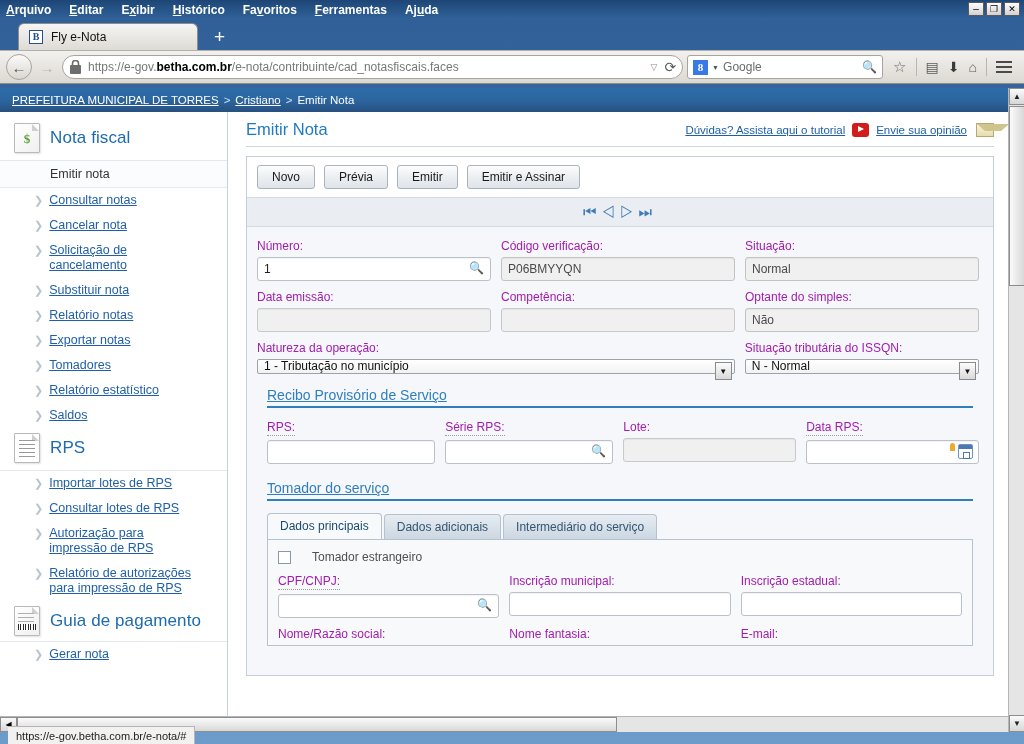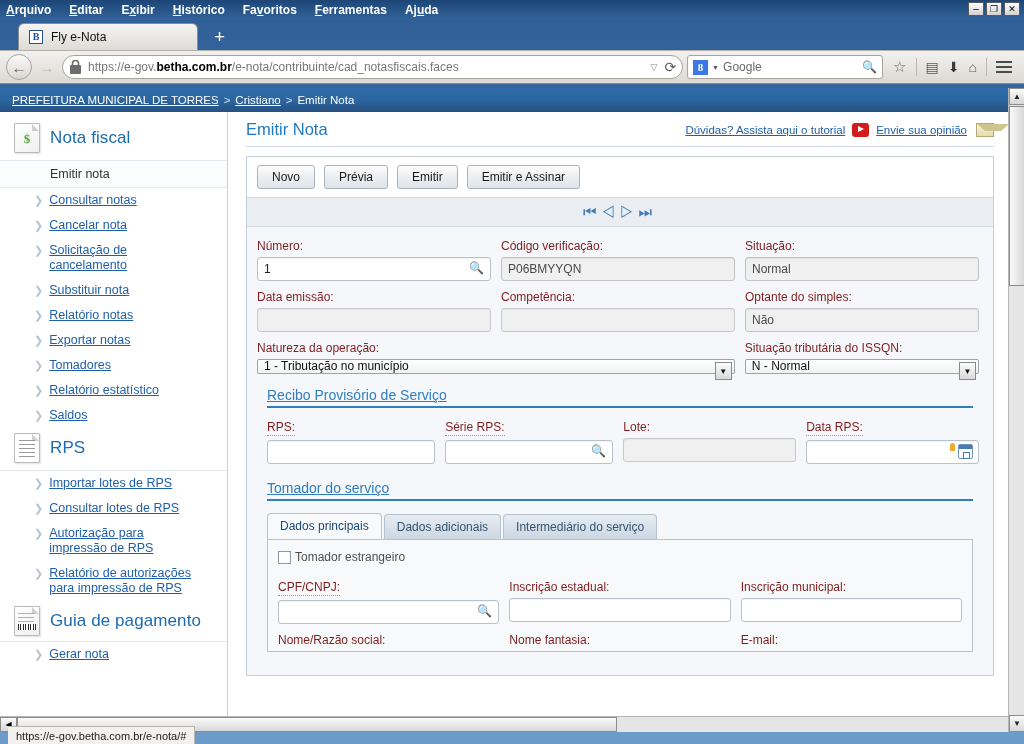--- a/index.html
+++ b/index.html
@@ -368,21 +368,21 @@
 
   .form {
     padding: 12px 14px 0 10px;
     background: #f5f7fa;
   }
   .row { display: flex; gap: 10px; margin-bottom: 9px; }
   .col { display: flex; flex-direction: column; }
   .col-3 { width: 248px; }
   .col-wide { width: 506px; }
   .lbl {
-    color: #7f1d1d;
+    color: #a21caf;
     font-size: 12px;
     margin-bottom: 4px;
   }
   .lbl.dotted { border-bottom: 1px dotted #9a9a9a; align-self: flex-start; padding-bottom:1px; }
   .inp {
     height: 24px;
     background: #ffffff;
     border: 1px solid #b9c2cb;
     border-radius: 3px;
     box-shadow: 0 1px 1px rgba(0,0,0,.05) inset;
@@ -473,21 +473,21 @@
     background: #f7f9fb;
     color: #1a4a74;
     padding-bottom: 6px;
   }
   .tabpanel {
     border: 1px solid #b6c2cd;
     background: #f7f9fb;
     margin: 0 6px 0 10px;
     padding: 10px 10px 0 10px;
   }
-  .chk-row { display:flex; align-items:center; gap:4px; margin-bottom: 16px; }
+  .chk-row { display:flex; align-items:center; gap:21px; margin-bottom: 10px; }
   .chkbox {
     width: 13px; height: 13px;
     border: 1px solid #8a99a8;
     background: #fff;
   }
   .chk-lbl { color:#4f4f4f; font-size:12px; }
 
   
   .vscroll {
     position: absolute;
@@ -851,27 +851,27 @@
 
                 <div class="row">
                   <div class="col" style="width:238px;">
                     <div class="lbl dotted">CPF/CNPJ:</div>
                     <div class="inp blank">
                       <span></span>
                       <span class="mag">🔍</span>
                     </div>
                   </div>
                   <div class="col" style="width:238px;">
-                    <div class="lbl">Inscrição estadual:</div>
+                    <div class="lbl">Inscrição municipal:</div>
                     <div class="inp blank">
                       <span></span>
                     </div>
                   </div>
                   <div class="col" style="width:238px;">
-                    <div class="lbl">Inscrição municipal:</div>
+                    <div class="lbl">Inscrição estadual:</div>
                     <div class="inp blank">
                       <span></span>
                     </div>
                   </div>
                 </div>
 
                 <div class="row" style="margin-bottom:0;">
                   <div class="col" style="width:238px;">
                     <div class="lbl">Nome/Razão social:</div>
                   </div>

